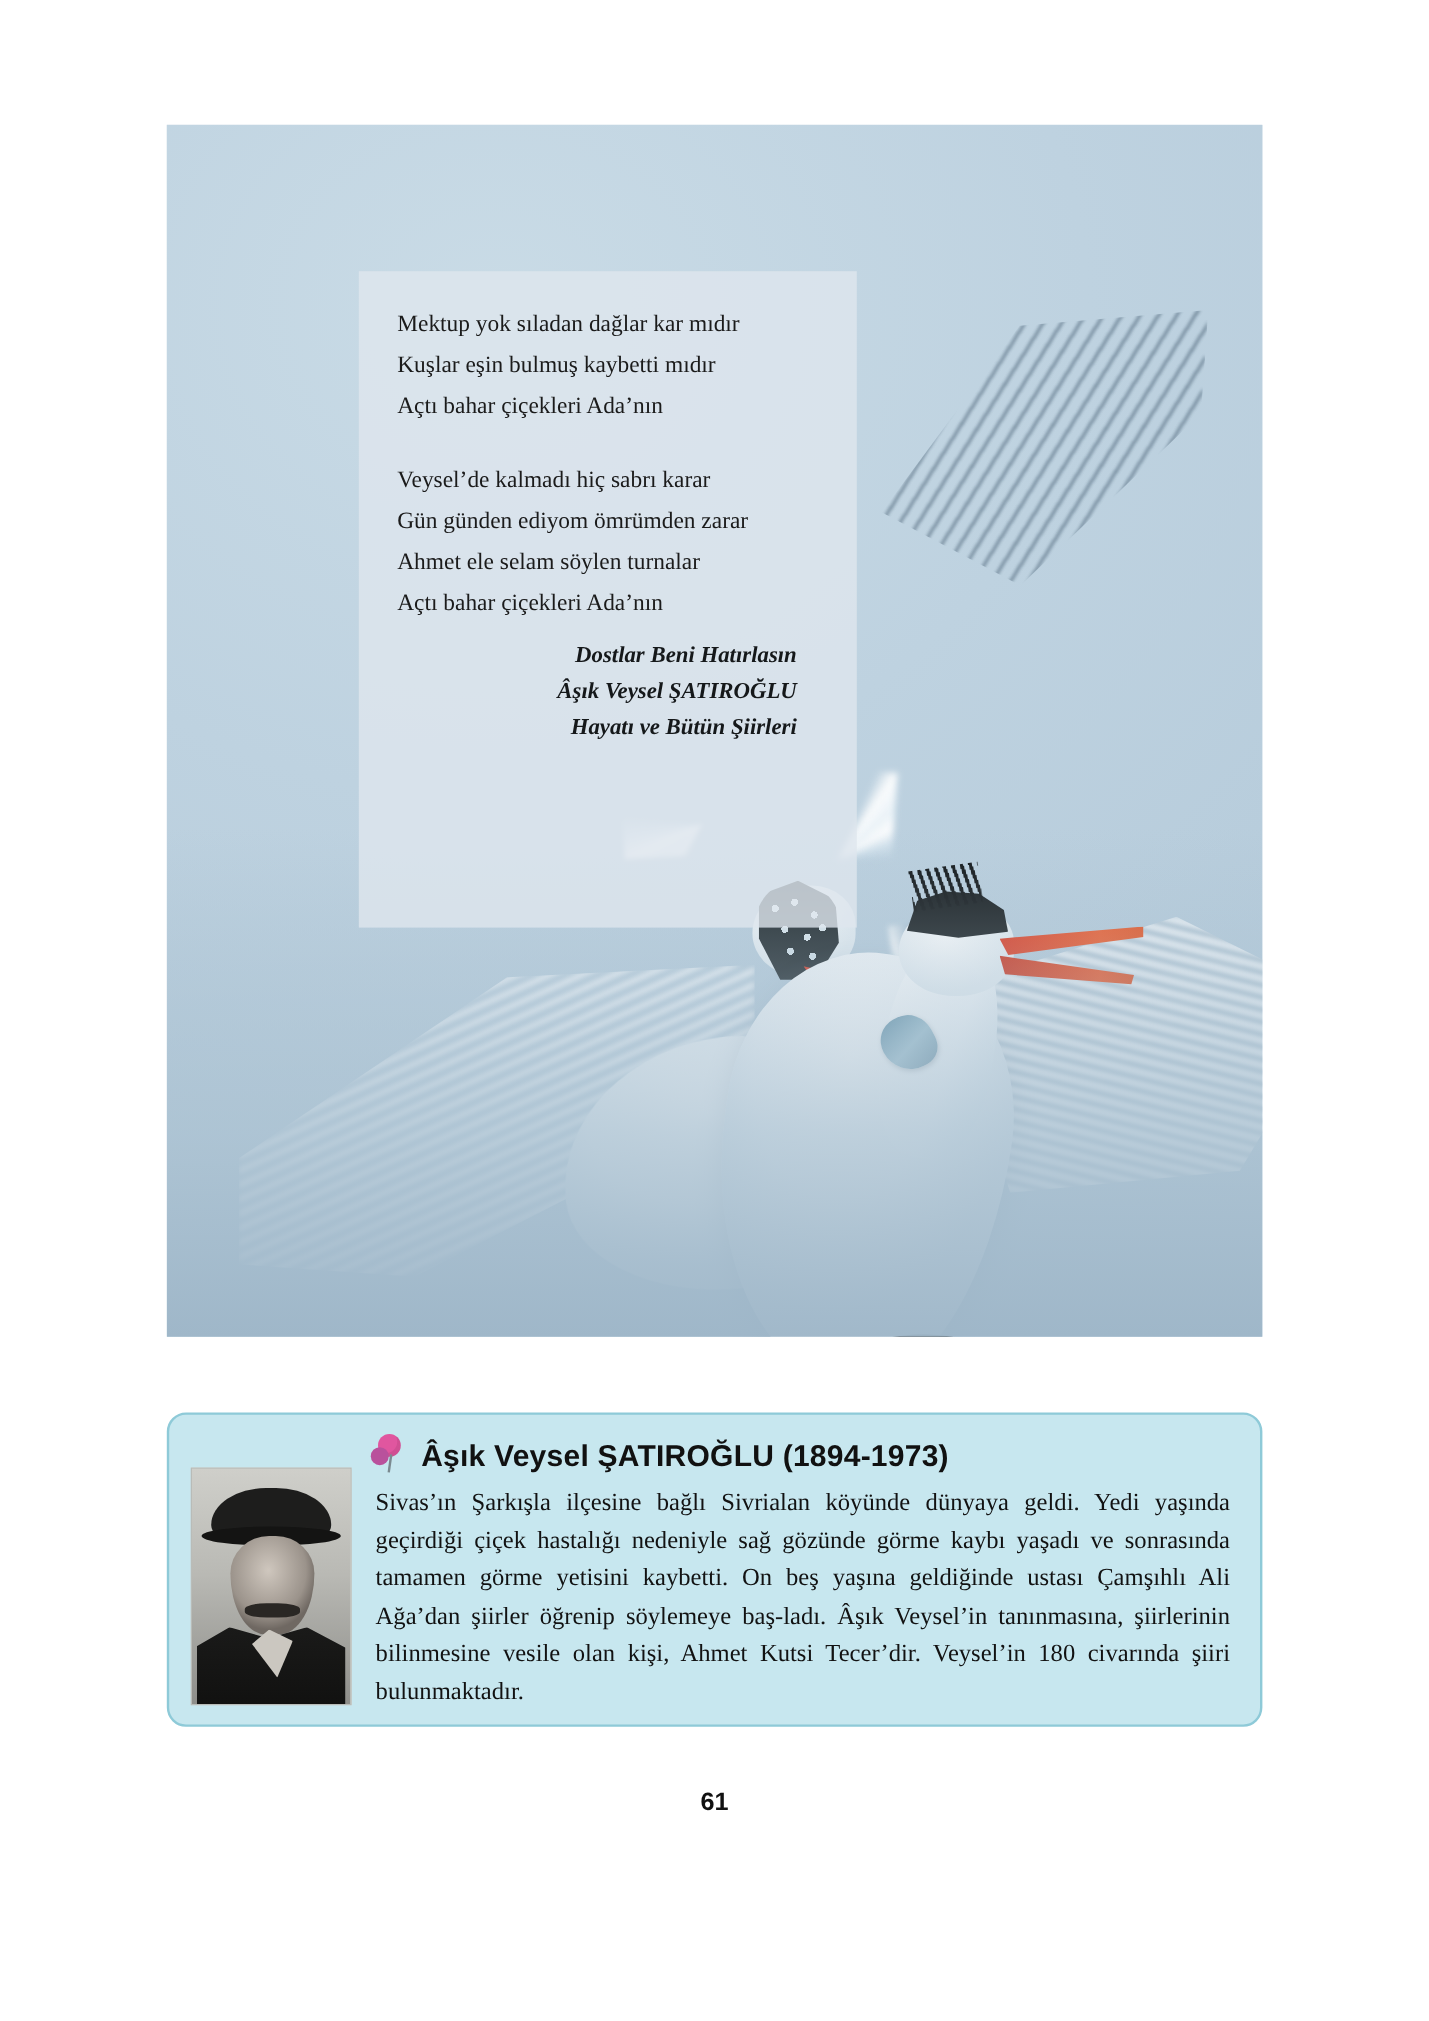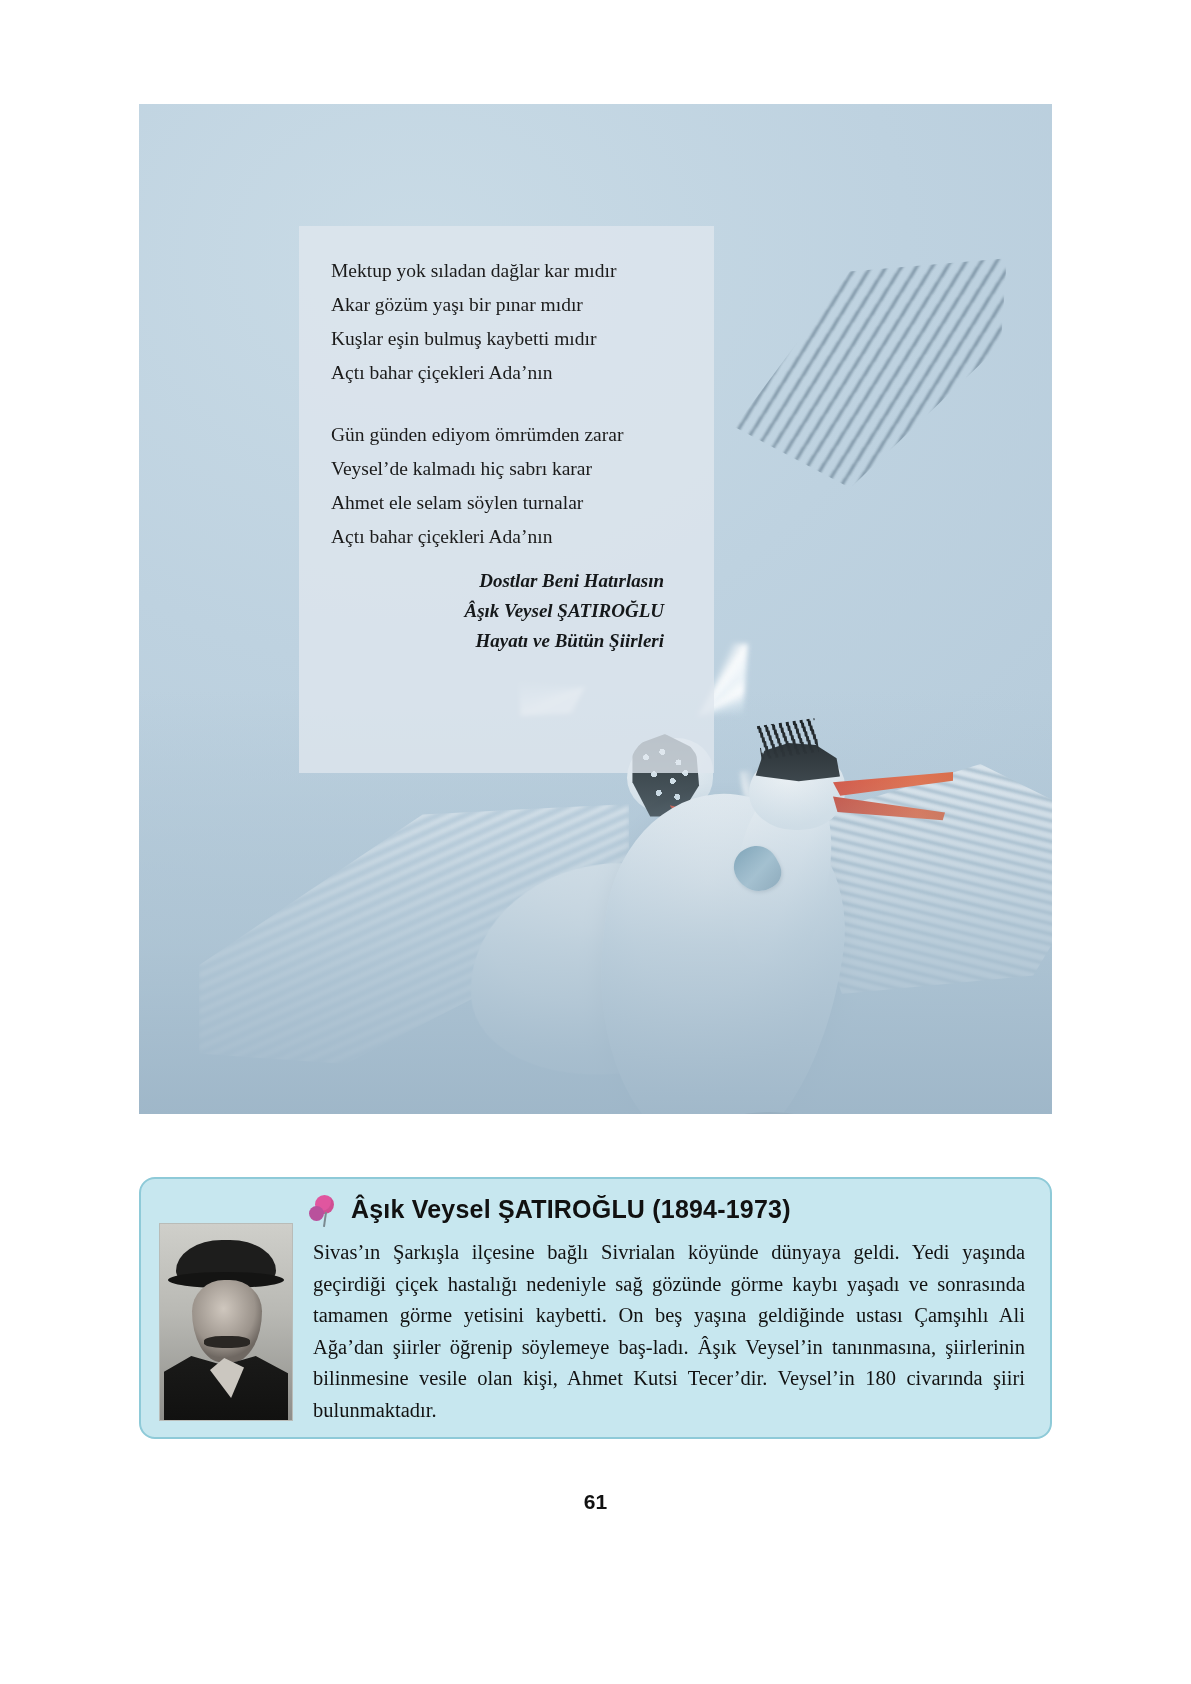--- a/index.html
+++ b/index.html
@@ -309,21 +309,21 @@
     background: #c7e7ef;
     border: 2px solid #8ecad8;
     border-radius: 16px;
     box-sizing: border-box;
   }
   .info-head {
     position: absolute;
     left: 168px;
     top: 16px;
     display: flex;
-    align-items: flex-start;
+    align-items: flex-end;
     gap: 12px;
   }
   .balloon {
     position: relative;
     width: 30px;
     height: 34px;
   }
   .balloon .b1, .balloon .b2 {
     position: absolute;
     border-radius: 50%;
@@ -460,26 +460,25 @@
     <div class="fish"></div>
 
     <div class="post-top"></div>
 
   </div>
 
   <div class="sky-b"></div>
 
   <div class="poem-panel">
     <div class="poem-line">Mektup yok sıladan dağlar kar mıdır</div>
-    <div class="poem-line">Akar gözüm yaşı bir pınar mıdır</div>
     <div class="poem-line">Kuşlar eşin bulmuş kaybetti mıdır</div>
     <div class="poem-line">Açtı bahar çiçekleri Ada’nın</div>
     <div class="poem-gap"></div>
+    <div class="poem-line">Veysel’de kalmadı hiç sabrı karar</div>
     <div class="poem-line">Gün günden ediyom ömrümden zarar</div>
-    <div class="poem-line">Veysel’de kalmadı hiç sabrı karar</div>
     <div class="poem-line">Ahmet ele selam söylen turnalar</div>
     <div class="poem-line">Açtı bahar çiçekleri Ada’nın</div>
     <div class="poem-credit">
       <div>Dostlar Beni Hatırlasın</div>
       <div>Âşık Veysel ŞATIROĞLU</div>
       <div>Hayatı ve Bütün Şiirleri</div>
     </div>
   </div>
 </div>
 

